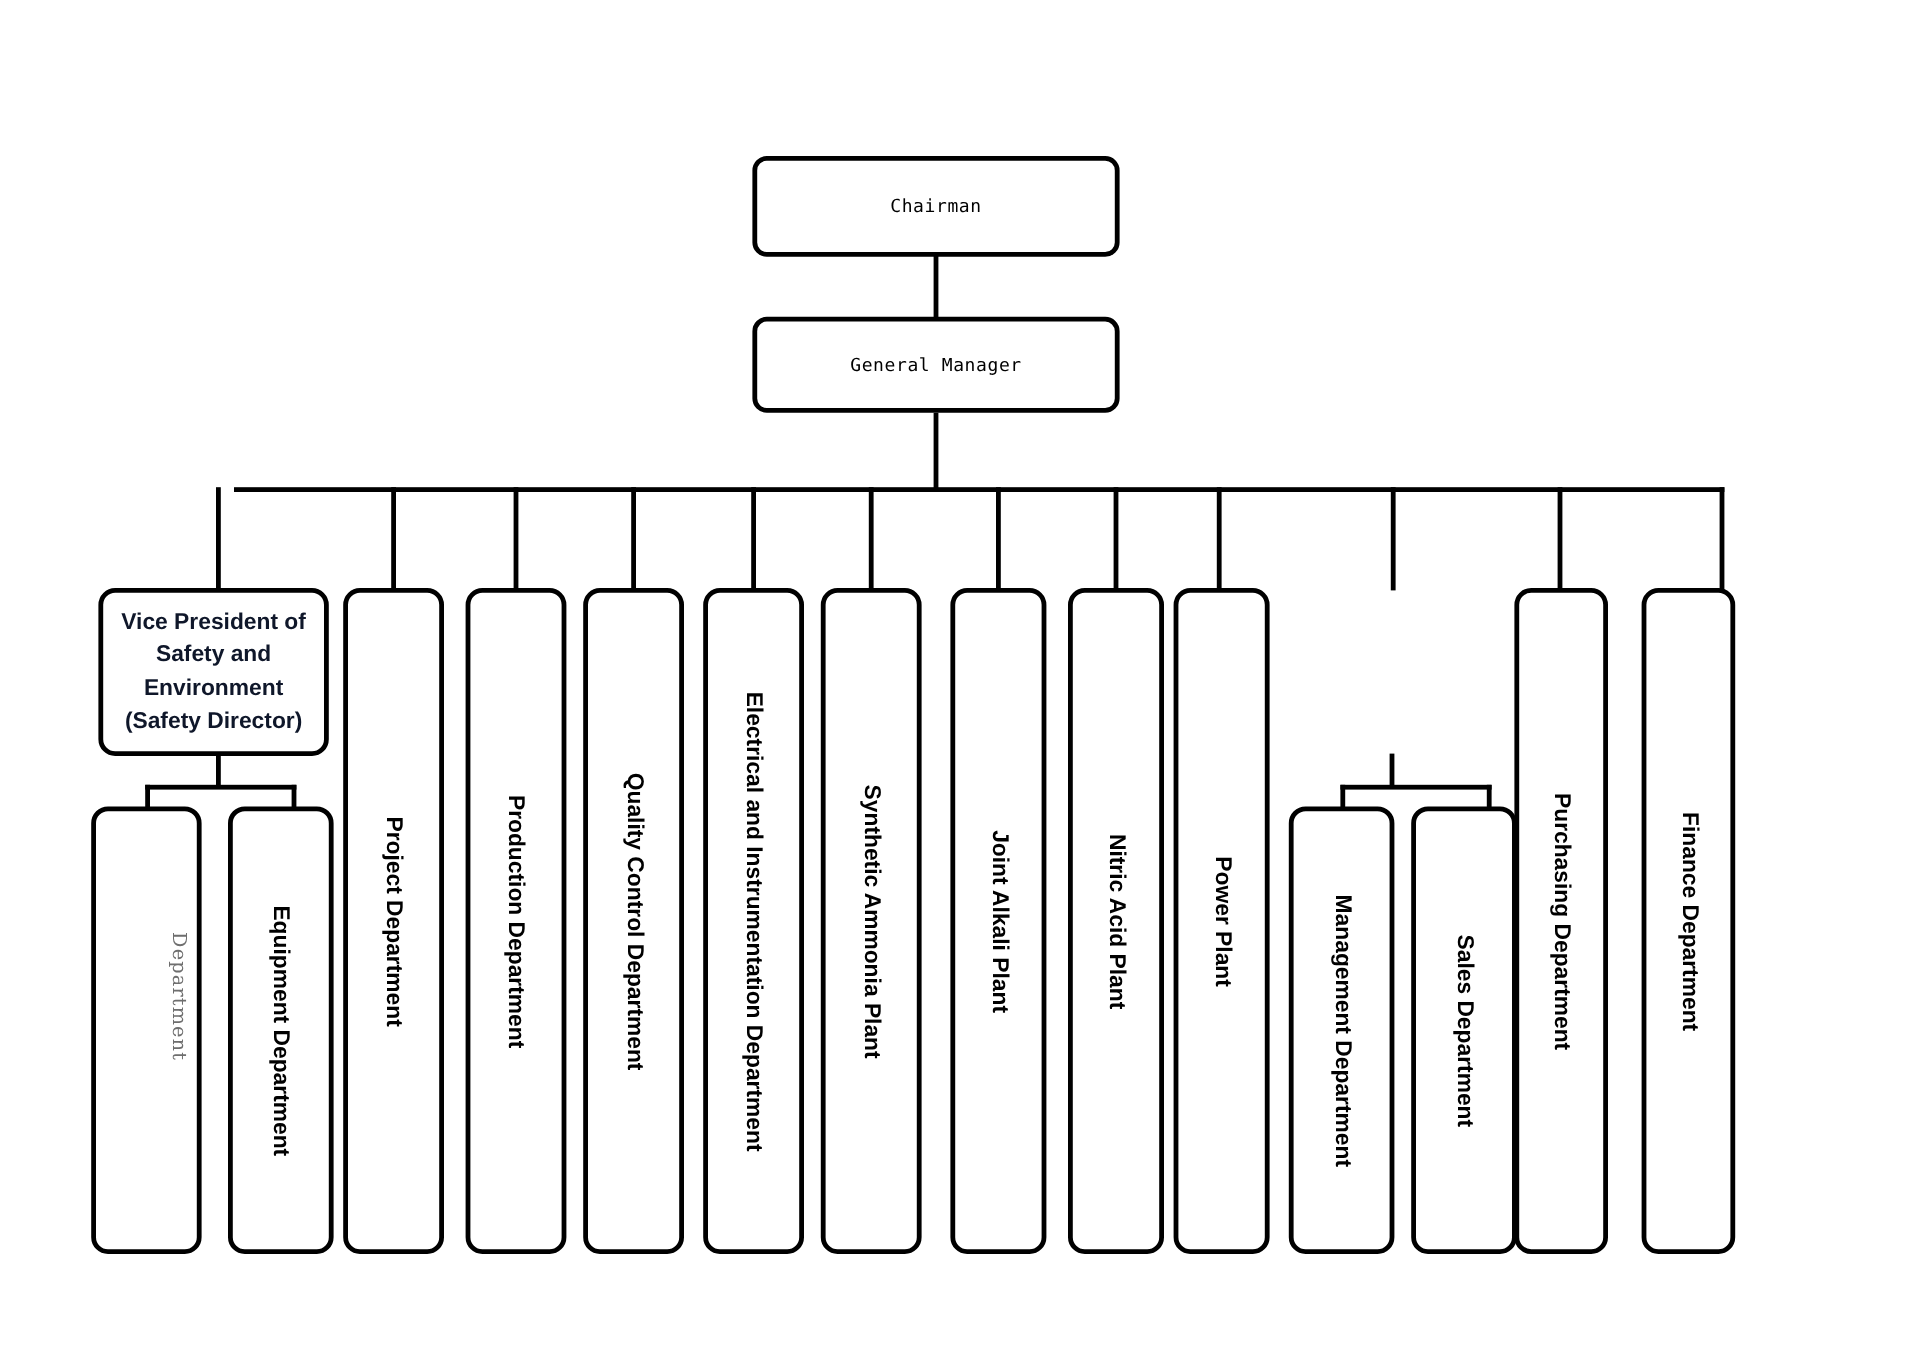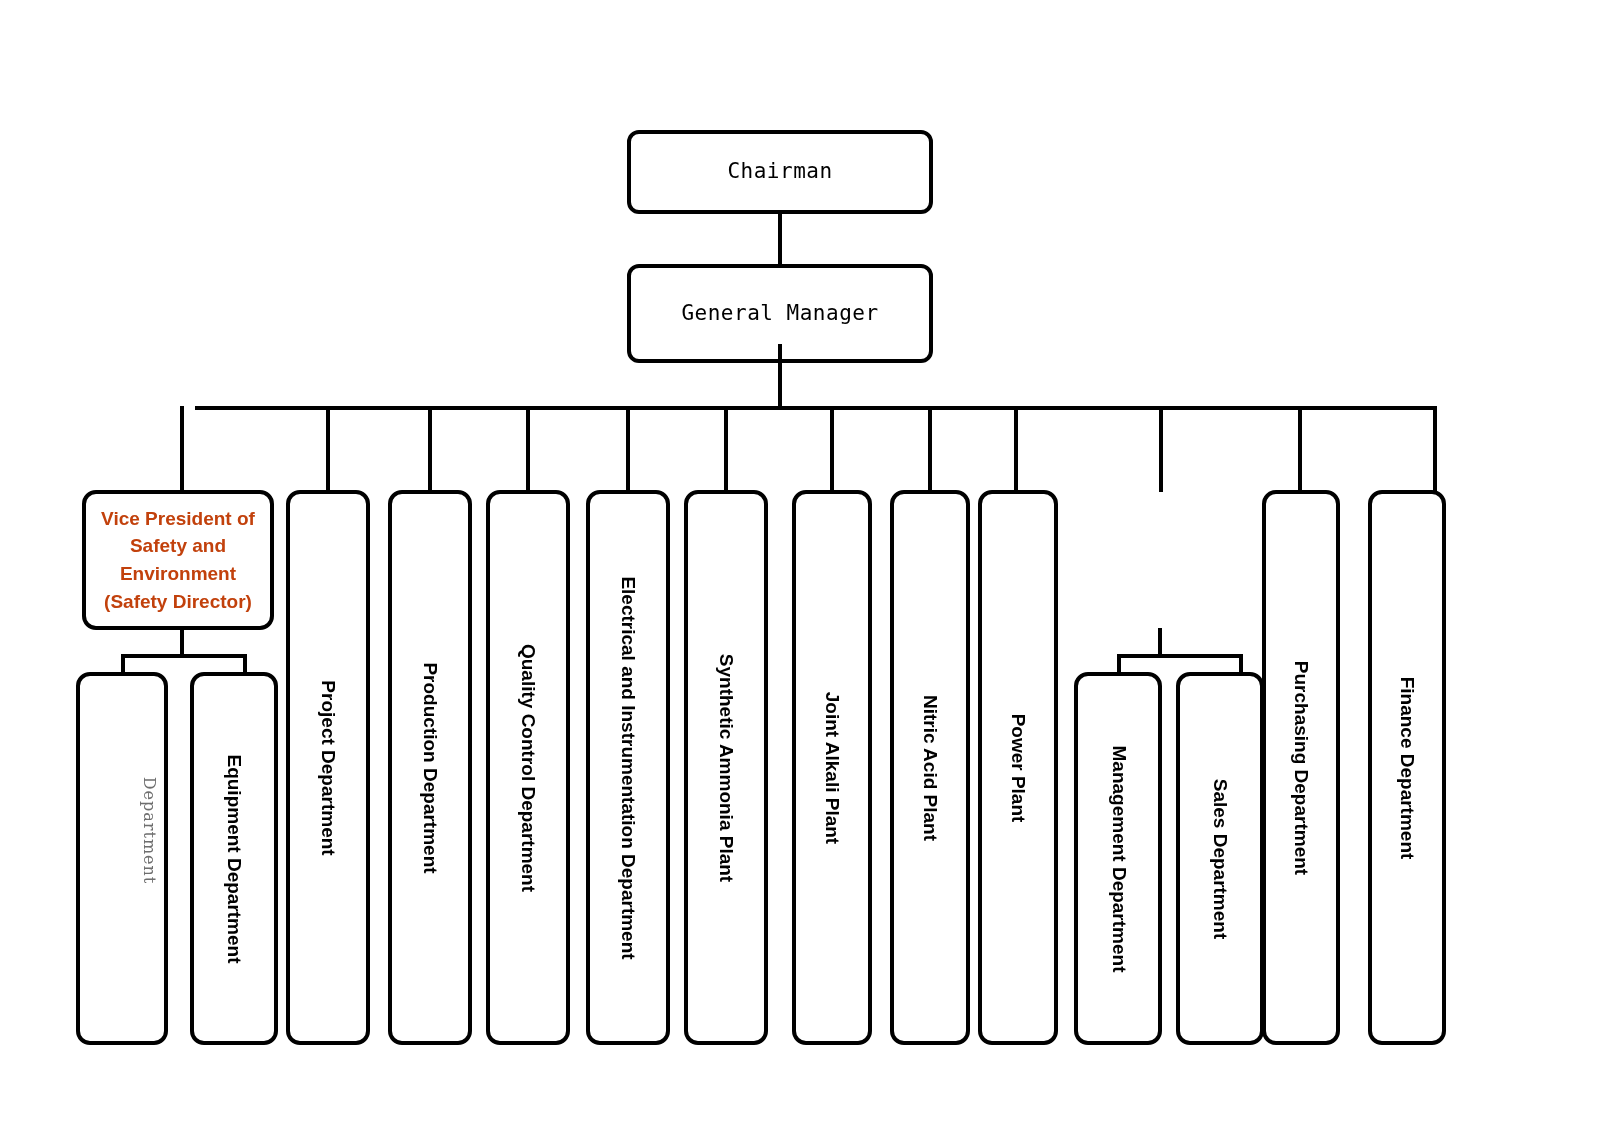--- a/index.html
+++ b/index.html
@@ -34,35 +34,35 @@
     justify-content: center;
     overflow: visible;
   }
   .node.top {
     border-radius: 12px;
   }
 
   
   .label-mono {
     font-family: "DejaVu Sans Mono", "Liberation Mono", monospace;
-    font-size: 21px;
+    font-size: 15px;
     font-weight: 400;
     color: #000000;
     letter-spacing: 0.5px;
     text-align: center;
     line-height: 1.5;
     white-space: pre-line;
   }
 
   
   .label-bold {
     font-family: "Liberation Sans", sans-serif;
     font-weight: bold;
     font-size: 19px;
-    color: #c2410c;
+    color: #0f172a;
     text-align: center;
     line-height: 1.45;
     white-space: pre-line;
   }
 
   
   .vwrap {
     position: absolute;
     top: 0;
     left: 0;
@@ -121,21 +121,21 @@
 <body>
 
 <div id="canvas">
 
   <div class="node top" style="left:627px; top:130px; width:306px; height:84px;">
     <span class="label-mono">Chairman</span>
   </div>
 
   <div class="line-v" style="left:778px; top:212px; width:4px; height:54px;"></div>
 
-  <div class="node top" style="left:627px; top:264px; width:306px; height:99px;">
+  <div class="node top" style="left:627px; top:264px; width:306px; height:80px;">
     <span class="label-mono">General Manager</span>
   </div>
 
   <div class="line-v" style="left:778px; top:344px; width:4px; height:64px;"></div>
 
   <div class="line-h" style="left:195px; top:406px; width:1242px; height:4px;"></div>
 
   <div class="line-v" style="left:180px; top:406px; width:4px; height:86px;"></div>
   <div class="line-v" style="left:326px; top:406px; width:4px; height:86px;"></div>
   <div class="line-v" style="left:428px; top:406px; width:4px; height:86px;"></div>

